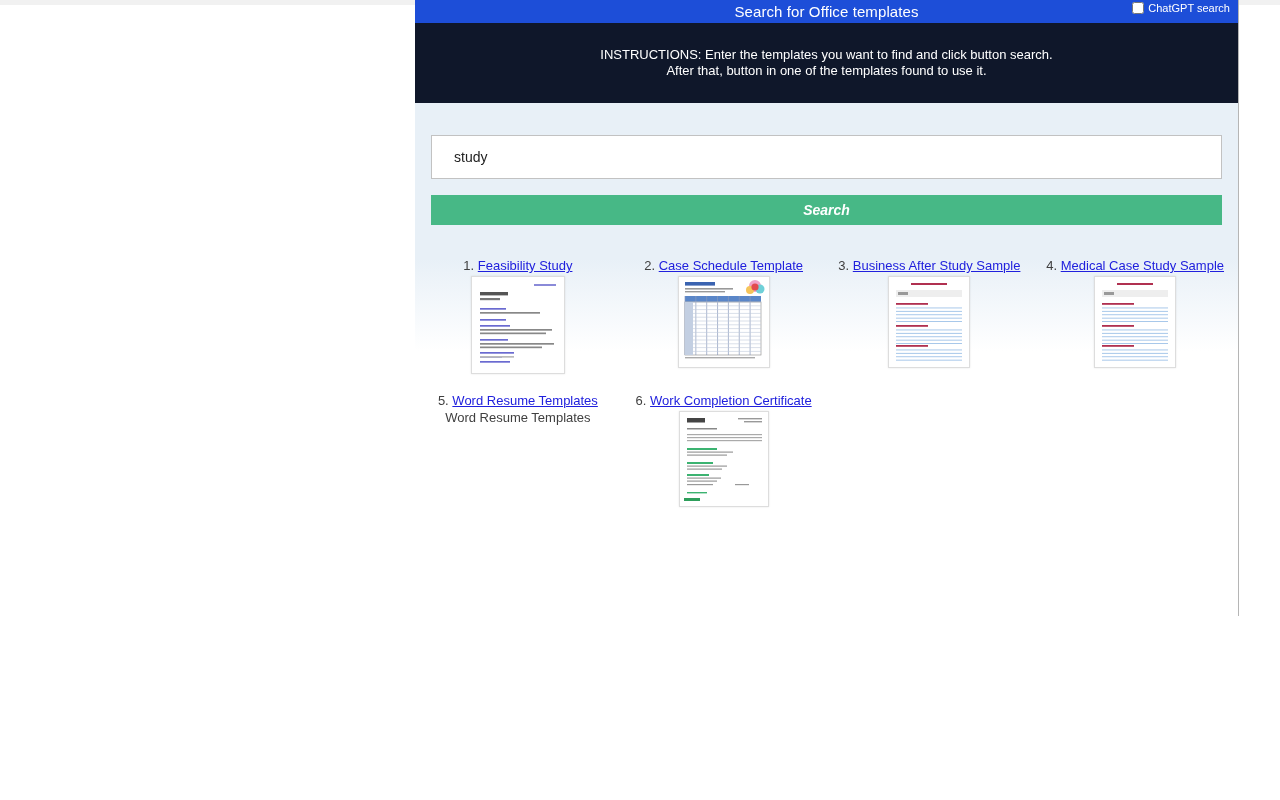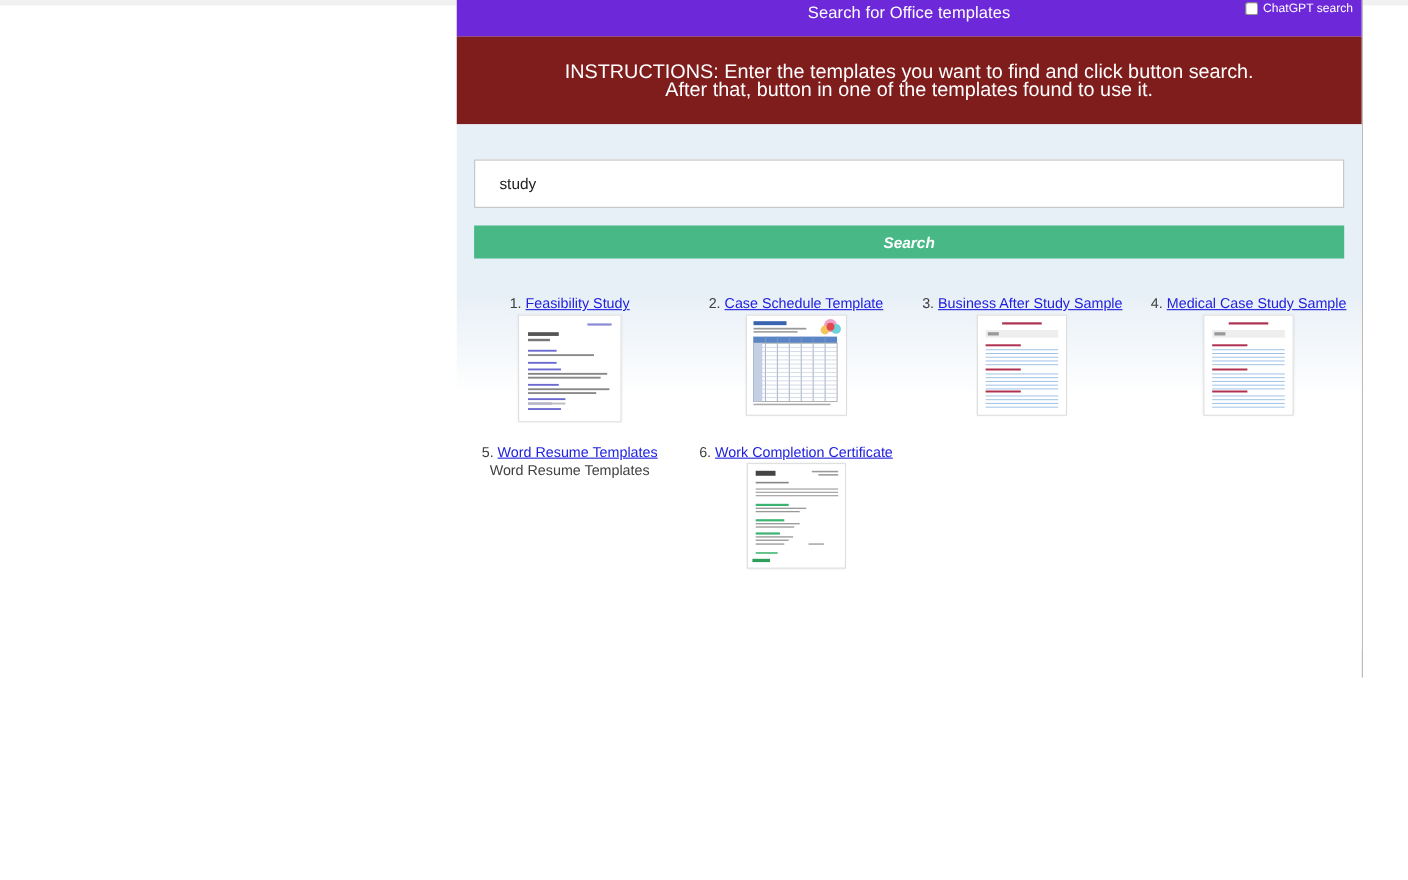--- a/index.html
+++ b/index.html
@@ -24,22 +24,22 @@
     top: 0;
     width: 823px;
     height: 616px;
     background: #ffffff;
     border-right: 1px solid #b5b5b5;
     overflow: hidden;
   }
   
   #header-bar {
     position: relative;
-    height: 33px;
-    background: #6d28d9;
+    height: 23px;
+    background: #1d4ed8;
     color: #ffffff;
   }
   #header-title {
     position: absolute;
     left: 0; right: 0;
     top: 3px;
     text-align: center;
     font-size: 15px;
     letter-spacing: .1px;
   }
@@ -52,28 +52,28 @@
     gap: 4px;
     font-size: 11px;
     color: #ffffff;
   }
   #chatgpt-toggle input[type=checkbox] {
     width: 12px; height: 12px; margin: 0;
     accent-color: #ffffff;
   }
   
   #instructions {
-    background: #7f1d1d;
+    background: #0f172a;
     color: #ffffff;
     height: 80px;
     display: flex;
     flex-direction: column;
     align-items: center;
     justify-content: center;
-    font-size: 18px;
+    font-size: 13px;
     line-height: 16px;
     text-align: center;
   }
   
   #form-area {
     background: #e8f0f7;
     padding: 16px;
   }
   .spacer-sm { height: 16px; }
   #search-input {

